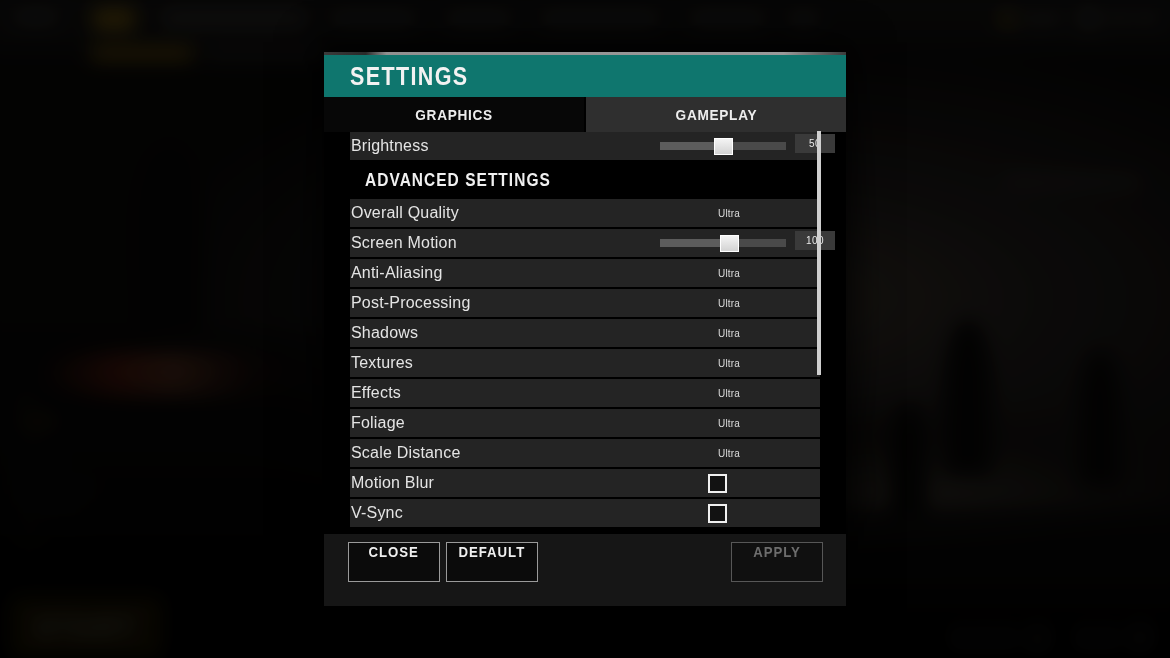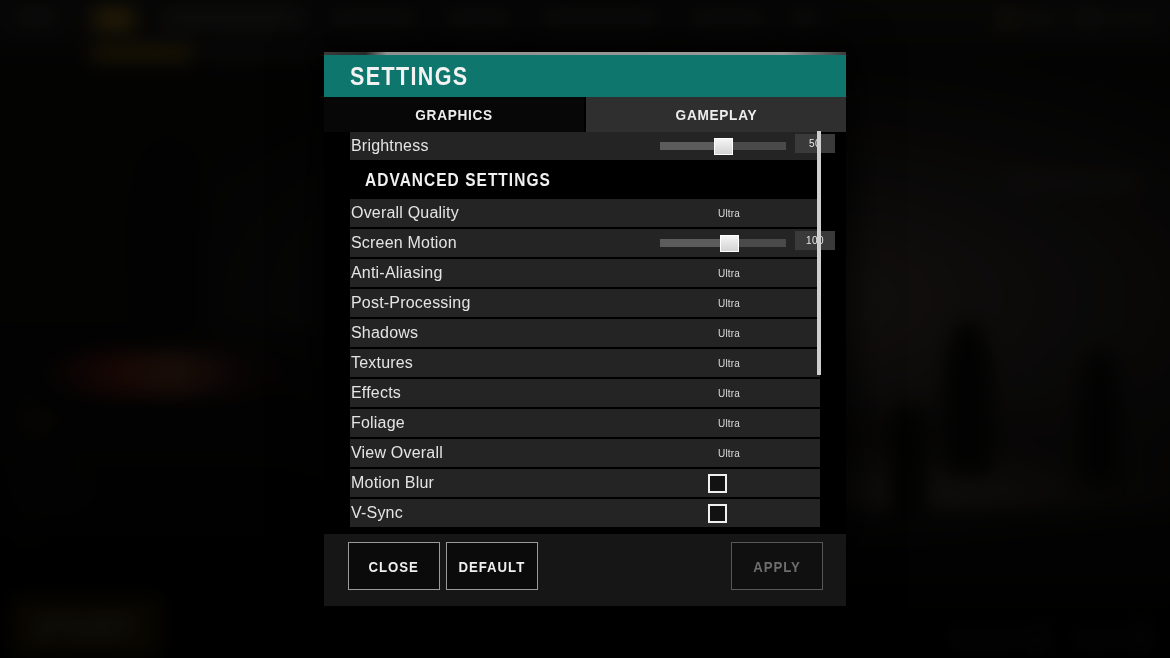--- a/index.html
+++ b/index.html
@@ -240,28 +240,28 @@
     background: #cfcfcf;
   }
 
   
   #footer {
     position: absolute; left: 0; bottom: 0; width: 522px; height: 72px;
     background: #161616;
   }
   .btn {
     position: absolute; top: 8px;
-    height: 48px;
+    height: 40px;
     border: 1px solid #9a9a9a;
     background: #0b0b0b;
     color: #efefef;
     font-size: 15px;
     font-weight: bold;
     letter-spacing: 1.1px;
-    display: flex; align-items: center; justify-content: center;
+    display: flex; align-items: flex-start; justify-content: center;
     cursor: pointer;
   }
   .btn span { display:block; transform: scaleX(.88); }
   #btn-close   { left: 24px;  width: 92px; }
   #btn-default { left: 122px; width: 92px; }
   #btn-apply   {
     left: 407px; width: 92px;
     border-color: #575757;
     background: #101010;
     color: #6d6d6d;
@@ -391,21 +391,21 @@
         </div>
         <div class="row">
           <div class="row-label">Effects</div>
           <div class="row-value">Ultra</div>
         </div>
         <div class="row">
           <div class="row-label">Foliage</div>
           <div class="row-value">Ultra</div>
         </div>
         <div class="row">
-          <div class="row-label">View Overall</div>
+          <div class="row-label">Scale Distance</div>
           <div class="row-value">Ultra</div>
         </div>
         <div class="row">
           <div class="row-label">Motion Blur</div>
           <div class="checkbox"></div>
         </div>
         <div class="row">
           <div class="row-label">V-Sync</div>
           <div class="checkbox"></div>
         </div>

